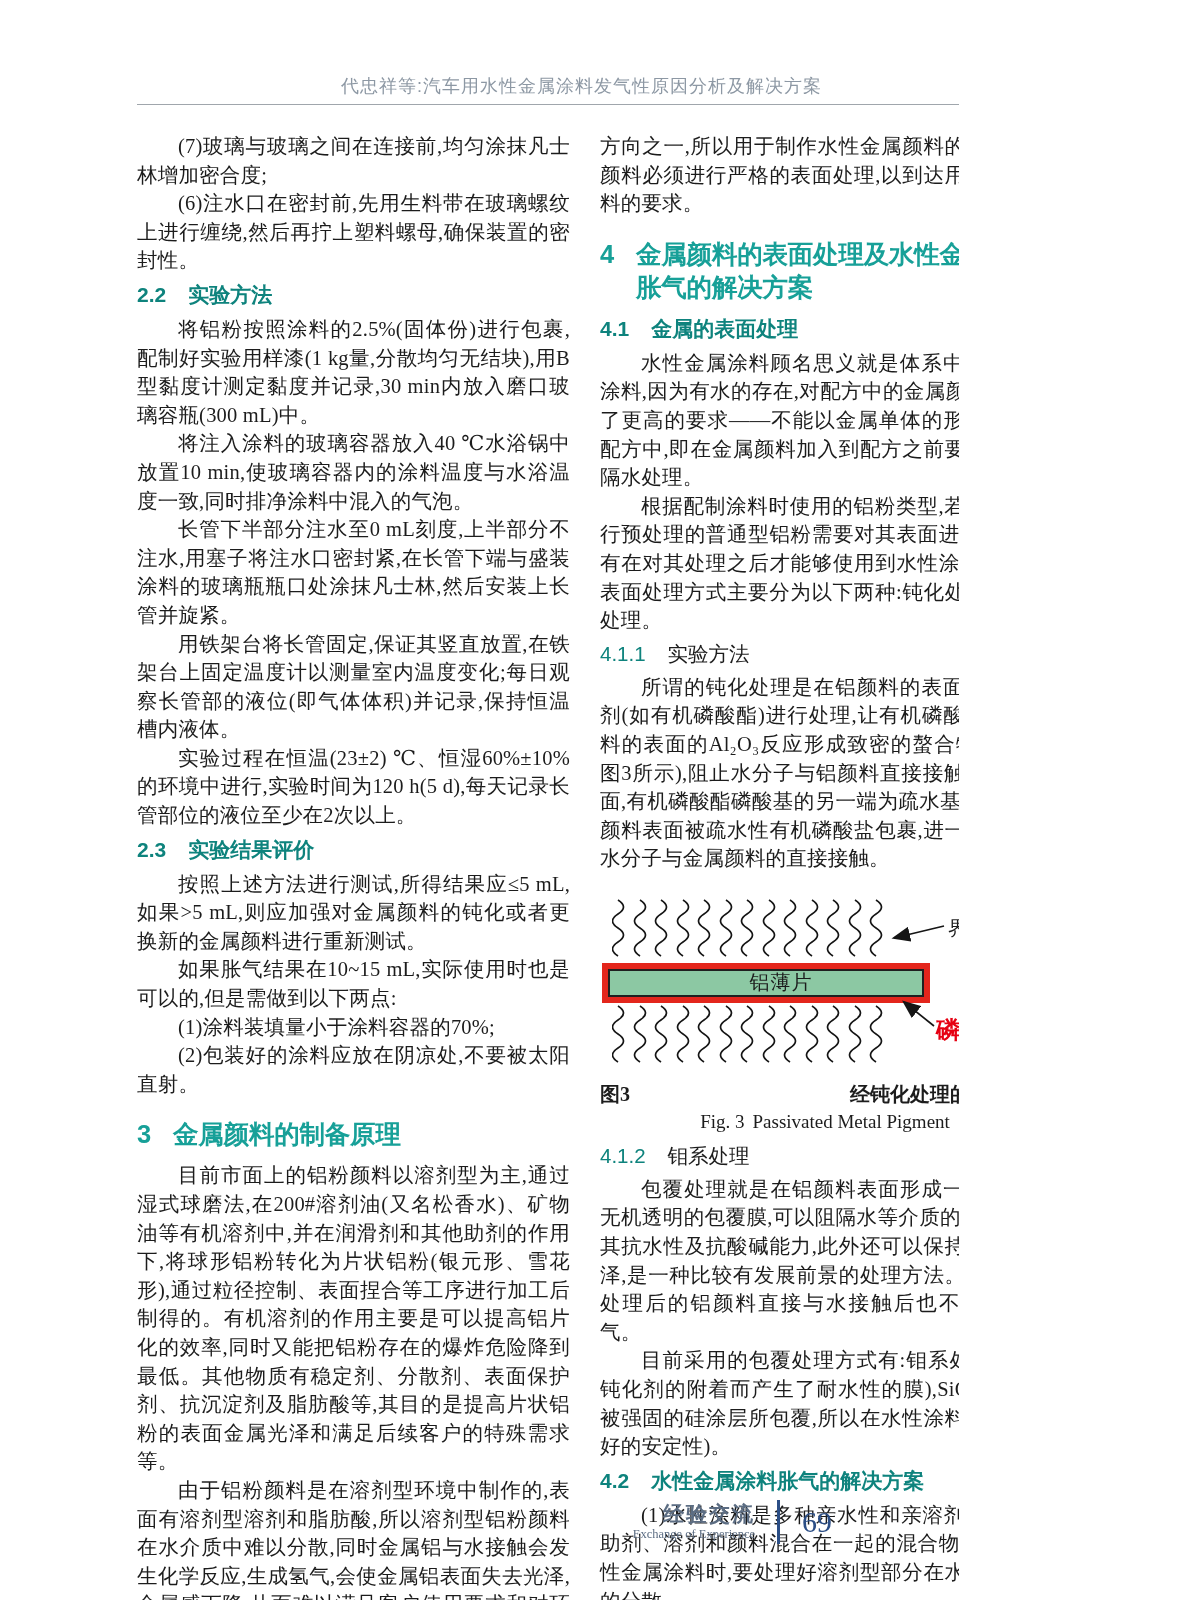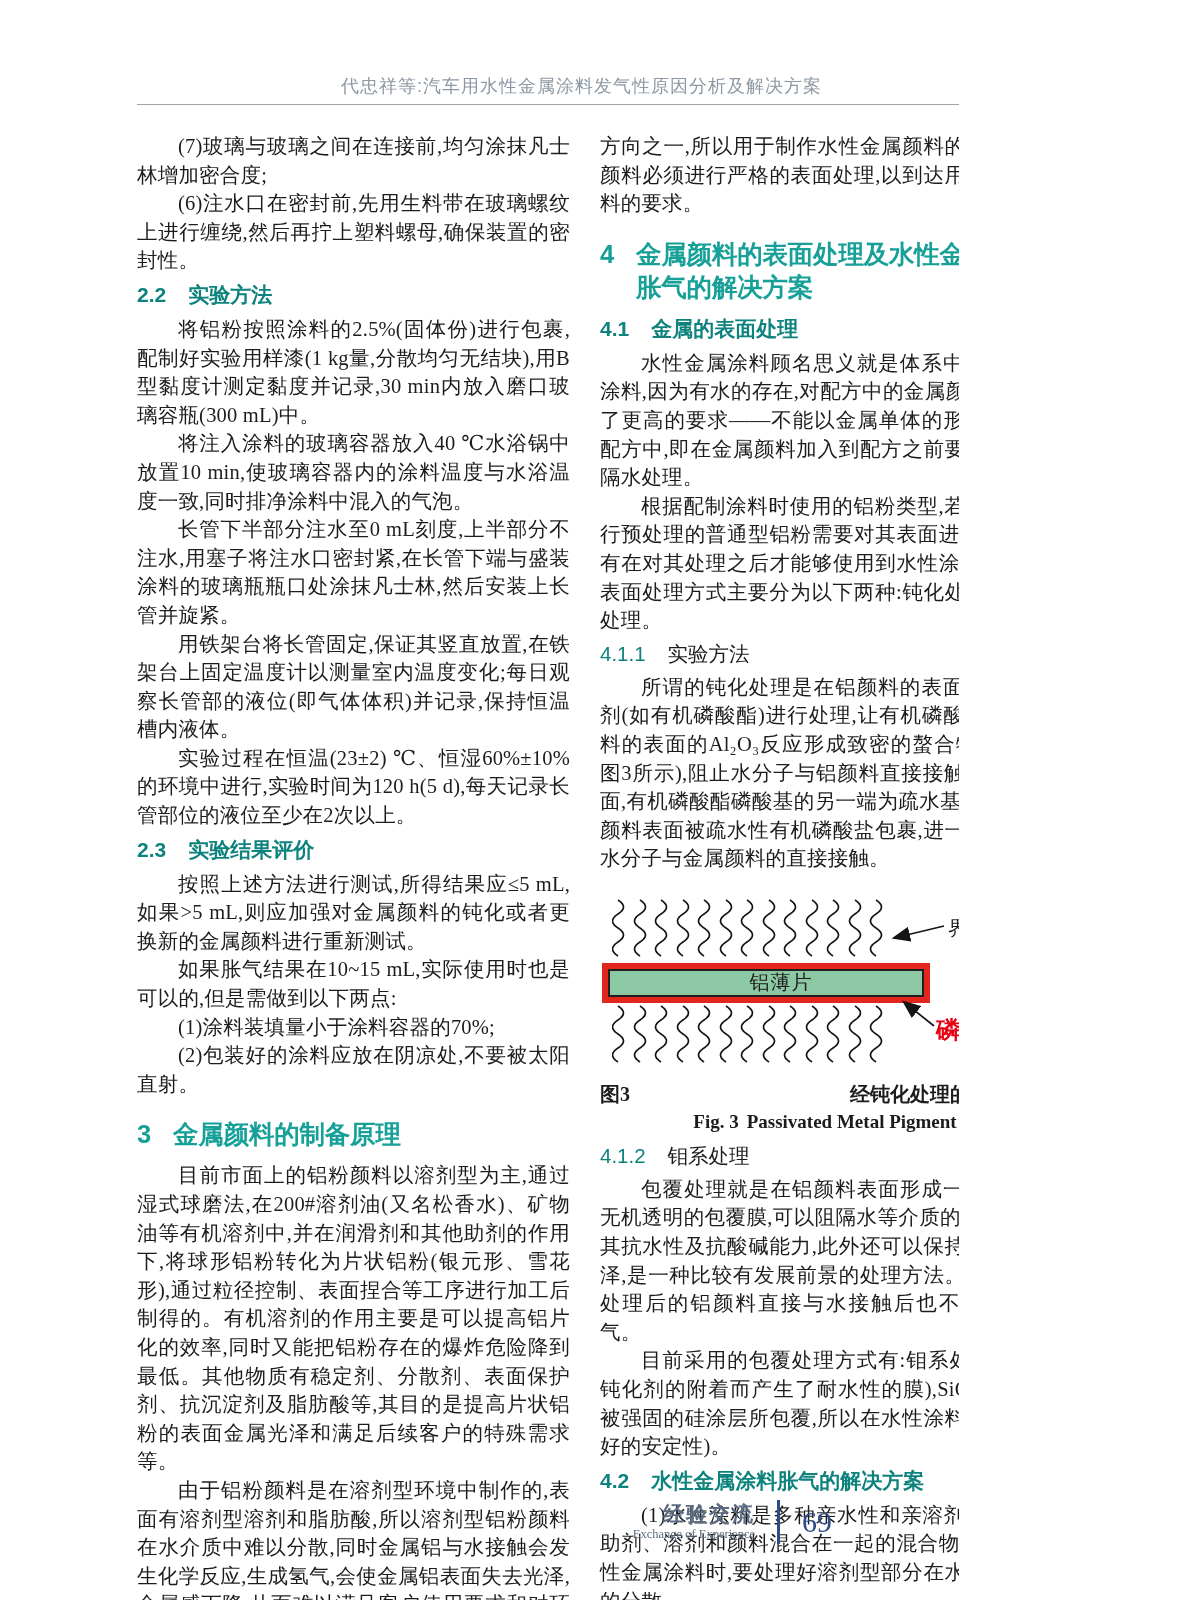--- a/index.html
+++ b/index.html
@@ -69,21 +69,21 @@
   }
   .fig-label-film{
     position:absolute;left:336px;top:131px;font-size:24px;font-weight:bold;white-space:nowrap;
   }
   .fig-caption-zh{
     display:flex;justify-content:space-between;gap:16px;
     font-weight:bold;font-size:20px;margin-top:2px;
   }
   .fig-caption-en{
     display:flex;justify-content:center;gap:8px;
-    font-weight:bold;font-size:19px;margin-top:3px;margin-bottom:8px;
+    font-weight:normal;font-size:19px;margin-top:3px;margin-bottom:8px;
   }
   
   .footer{
     position:absolute;top:1500px;right:127px;
     display:flex;align-items:center;gap:22px;
   }
   .footer-text{text-align:right;}
   .footer-zh{
     font-family:"Liberation Sans","DejaVu Sans",sans-serif;
     font-weight:bold;font-size:21px;color:#5c6d83;letter-spacing:2px;line-height:24px;

